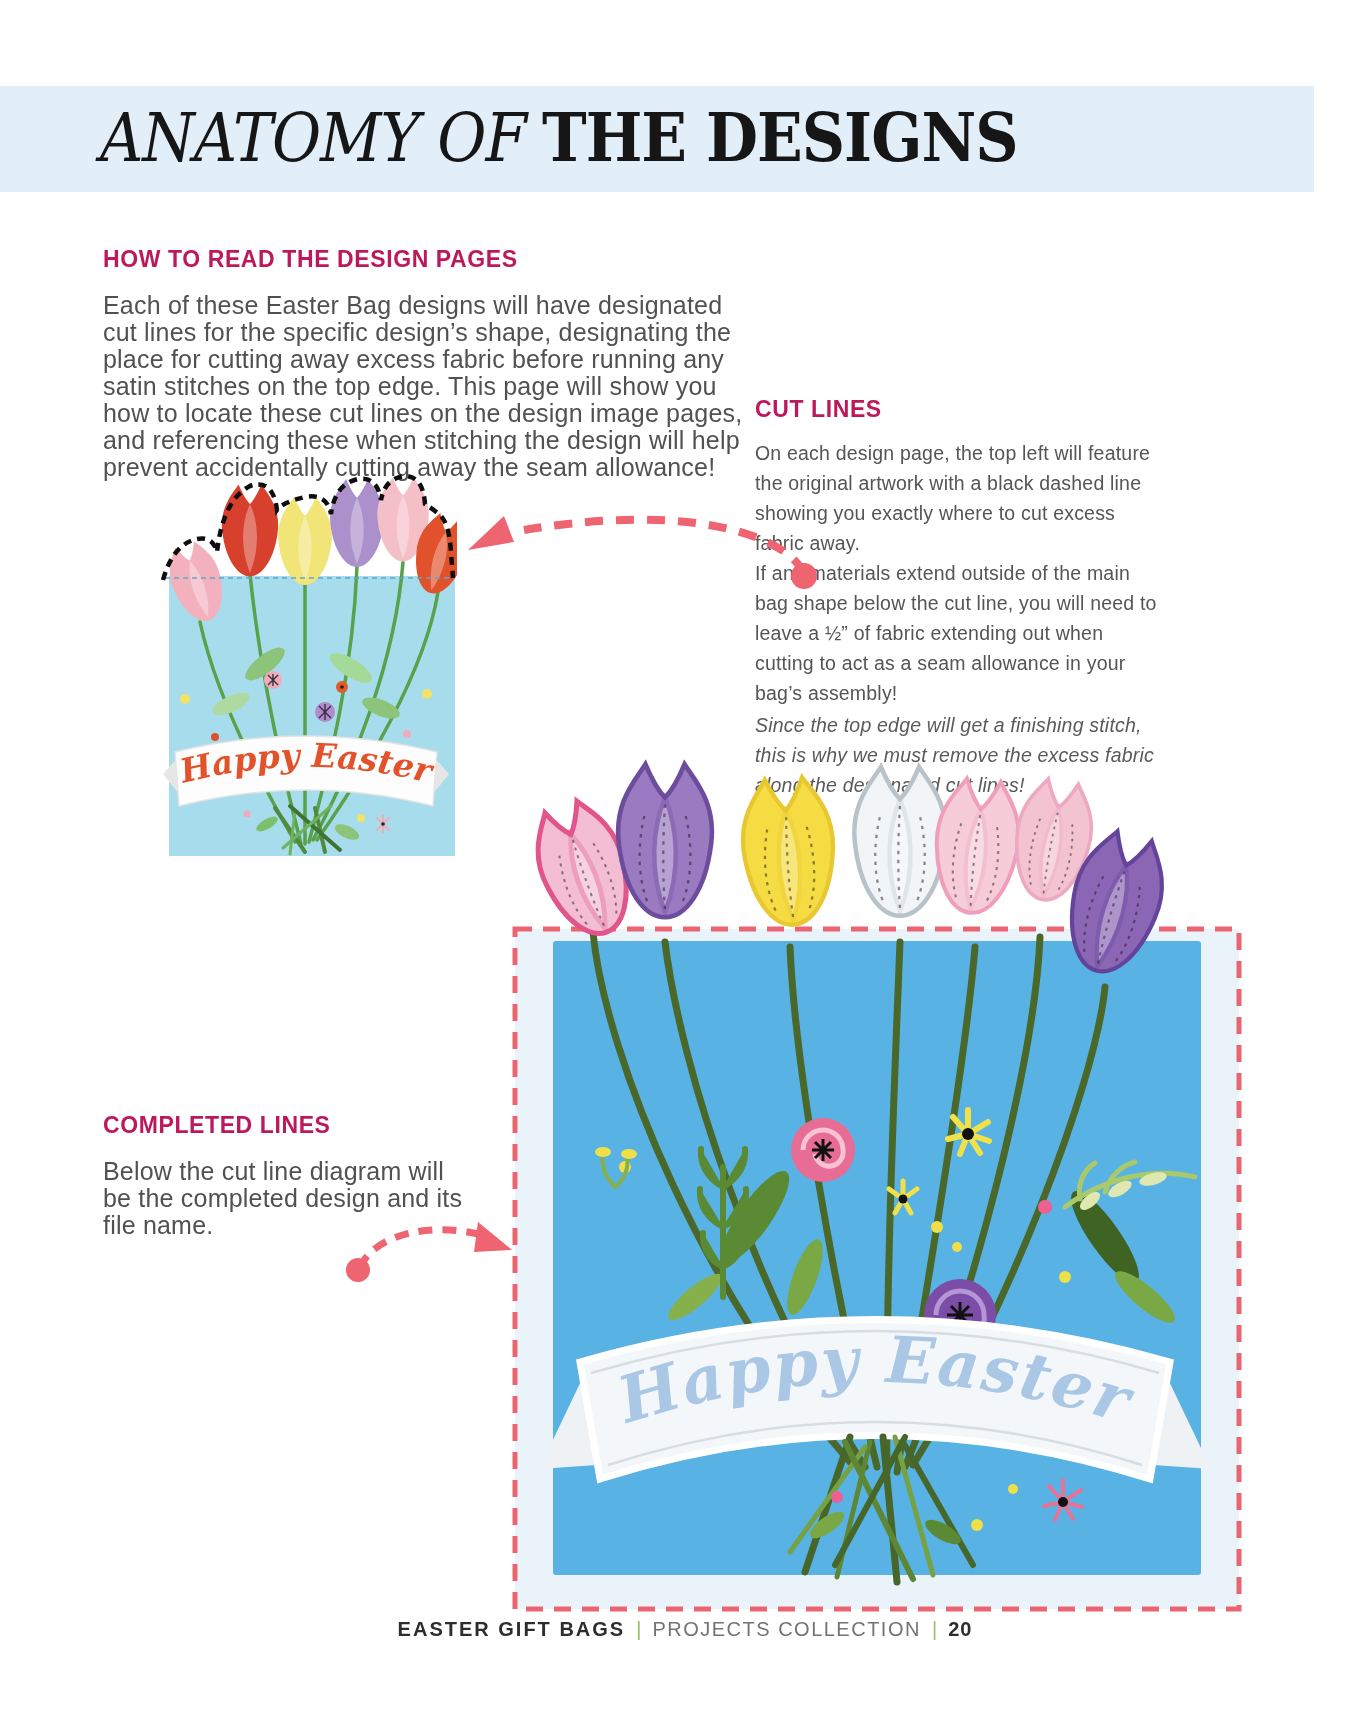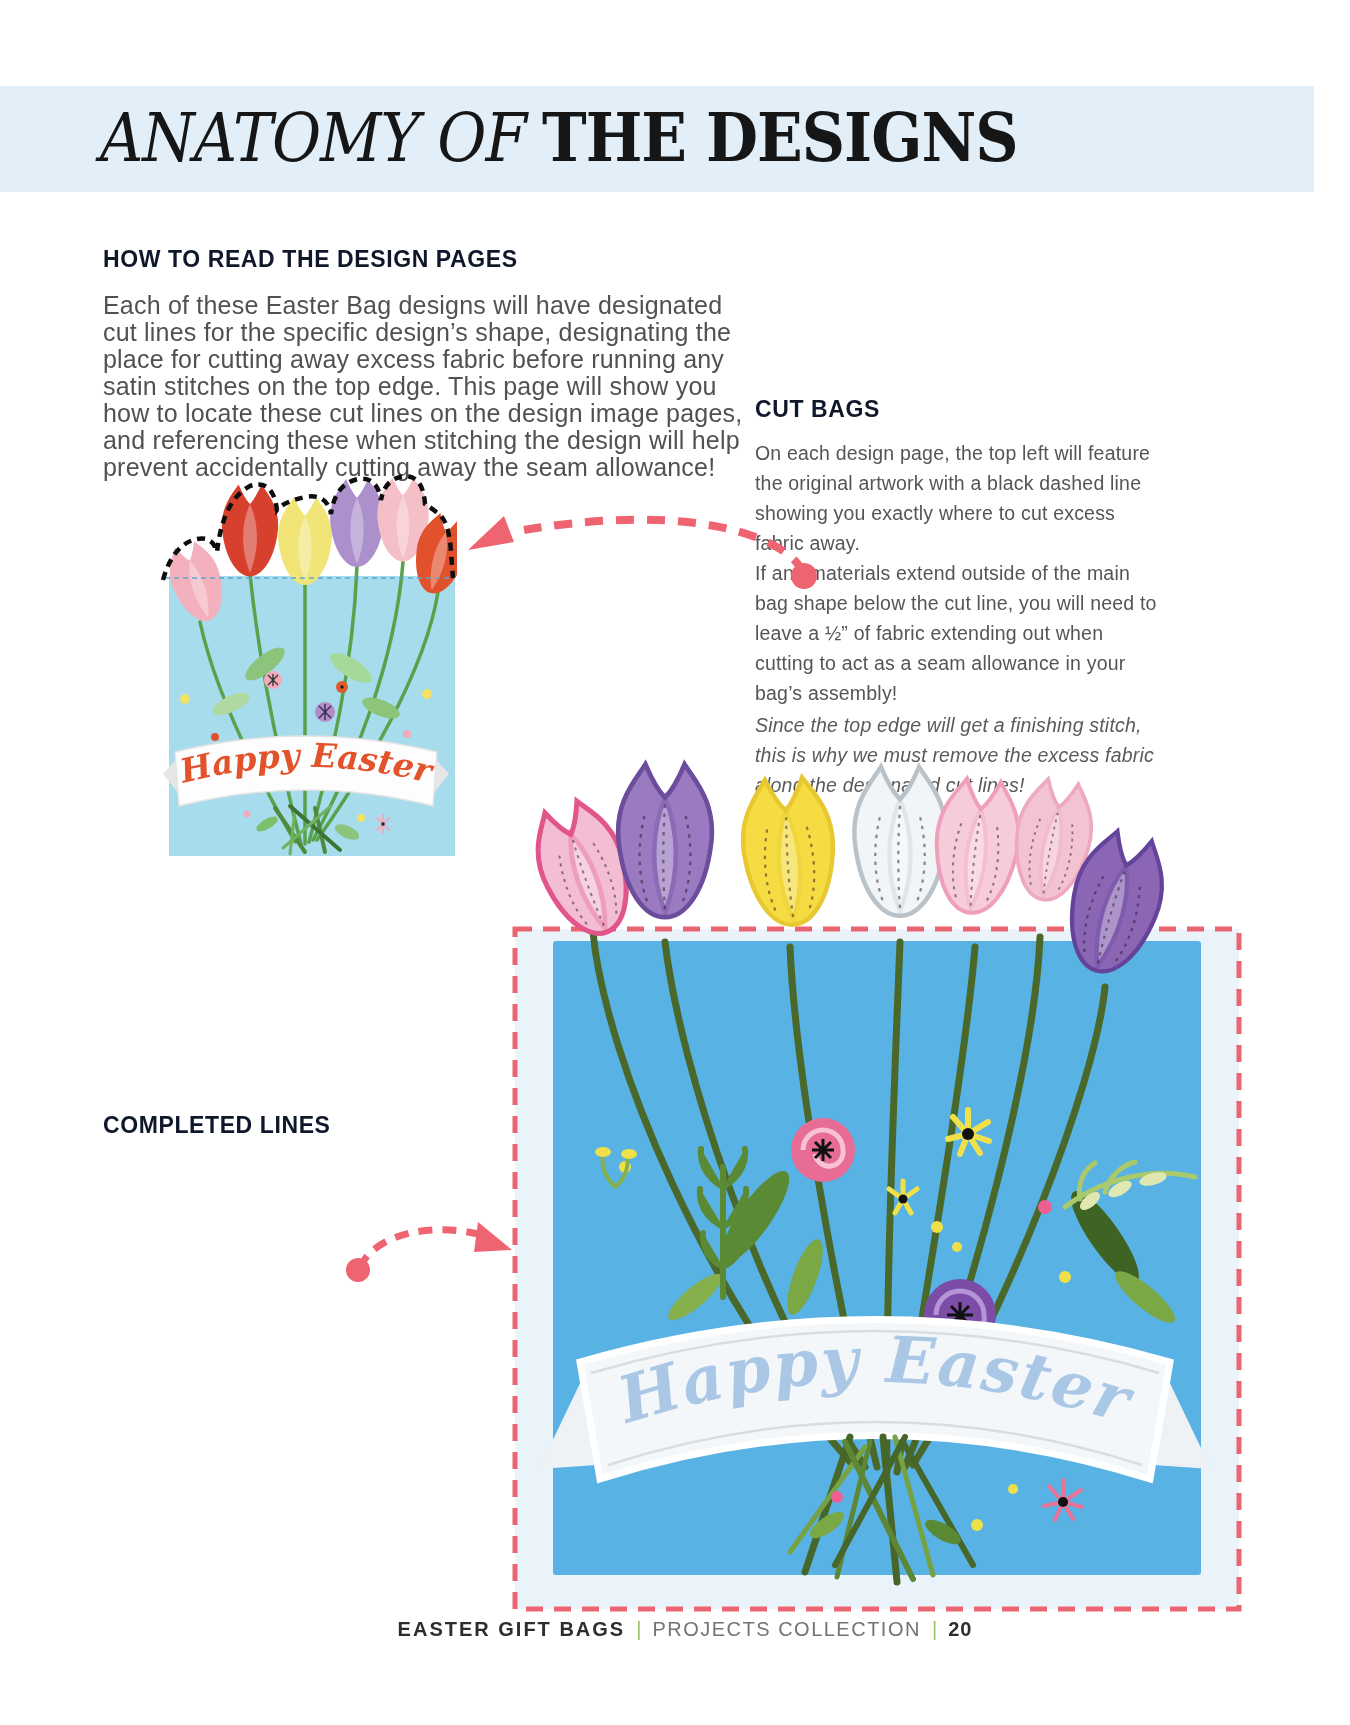--- a/index.html
+++ b/index.html
@@ -5,21 +5,21 @@
   html,body{margin:0;padding:0;background:#ffffff;}
   .page{position:relative;width:1314px;height:1725px;background:#ffffff;overflow:hidden;
         font-family:"Liberation Sans",sans-serif;color:#4f4f4f;}
   
   .header-band{position:absolute;top:86px;left:0;width:1350px;height:106px;background:#e2eff8;}
   .title{position:absolute;left:100px;top:98px;font-family:"DejaVu Serif",serif;font-size:60px;
          color:#161616;letter-spacing:-1px;white-space:nowrap;transform:scaleY(1.12);transform-origin:top left;}
   .t-italic{font-style:italic;margin-right:16px;}
   .t-bold{font-weight:bold;}
   
-  .h2{font-weight:bold;color:#0f172a;font-size:23px;letter-spacing:0.6px;}
+  .h2{font-weight:bold;color:#be185d;font-size:23px;letter-spacing:0.6px;}
   .body-text{font-size:25px;line-height:27px;color:#515151;letter-spacing:0.2px;}
   .body-text-r{font-size:19.5px;line-height:30px;color:#555555;letter-spacing:0.2px;}
   .abs{position:absolute;}
   .italic{font-style:italic;color:#5a5a5a;}
   
   .footer{position:absolute;left:10px;top:1618px;width:1350px;display:flex;justify-content:center;
           align-items:flex-start;gap:11px;font-size:20px;}
   .footer .brand{font-weight:bold;color:#2d2d2d;letter-spacing:2px;}
   .footer .sep{color:#9bbf68;font-weight:300;}
   .footer .collection{color:#737373;letter-spacing:1.5px;}
@@ -32,21 +32,21 @@
 <div class="page">
 
   <div class="header-band"></div>
   <div class="title">
     <span class="t-italic">ANATOMY OF</span><span class="t-bold">THE DESIGNS</span>
   </div>
 
   <div class="abs h2" style="left:103px;top:246px;">HOW TO READ THE DESIGN PAGES</div>
   <div class="abs body-text" style="left:103px;top:292px;width:648px;">Each of these Easter Bag designs will have designated cut lines for the specific design’s shape, designating the place for cutting away excess fabric before running any satin stitches on the top edge. This page will show you how to locate these cut lines on the design image pages, and referencing these when stitching the design will help prevent accidentally cutting away the seam allowance!</div>
 
-  <div class="abs h2" style="left:755px;top:396px;">CUT BAGS</div>
+  <div class="abs h2" style="left:755px;top:396px;">CUT LINES</div>
   <div class="abs body-text-r" style="left:755px;top:438px;width:408px;">On each design page, the top left will feature the original artwork with a black dashed line showing you exactly where to cut excess fabric away.</div>
   <div class="abs body-text-r" style="left:755px;top:558px;width:408px;">If any materials extend outside of the main bag shape below the cut line, you will need to leave a ½” of fabric extending out when cutting to act as a seam allowance in your bag’s assembly!</div>
   <div class="abs body-text-r italic" style="left:755px;top:710px;width:420px;">Since the top edge will get a finishing stitch, this is why we must remove the excess fabric along the designated cut lines!</div>
 
   <div class="abs" style="left:155px;top:452px;">
     <svg width="302" height="406" viewBox="0 0 302 406">
 
       <rect x="14" y="124" width="286" height="280" fill="#a7dcec"></rect>
 
       <g stroke="#57a24b" stroke-width="3.5" fill="none" stroke-linecap="round">
@@ -124,20 +124,21 @@
 
   <div class="abs" style="left:452px;top:492px;">
     <svg width="370" height="110" viewBox="0 0 370 110">
       <path d="M352,82 C336,44 240,10 72,38" stroke="#ee6471" stroke-width="8" stroke-dasharray="18 13" fill="none"></path>
       <polygon points="16,58 52,24 62,50" fill="#ee6471"></polygon>
       <circle cx="352" cy="84" r="13" fill="#ee6471"></circle>
     </svg>
   </div>
 
   <div class="abs h2" style="left:103px;top:1112px;">COMPLETED LINES</div>
+  <div class="abs body-text" style="left:103px;top:1158px;width:368px;">Below the cut line diagram will be the completed design and its file name.</div>
 
   <div class="abs" style="left:340px;top:1212px;">
     <svg width="175" height="75" viewBox="0 0 175 75">
       <path d="M20,56 C32,24 90,8 146,24" stroke="#ee6471" stroke-width="7" stroke-dasharray="14 10" fill="none"></path>
       <polygon points="172,38 138,10 134,40" fill="#ee6471"></polygon>
       <circle cx="18" cy="58" r="12" fill="#ee6471"></circle>
     </svg>
   </div>
 
   <div class="abs" style="left:505px;top:737px;">

